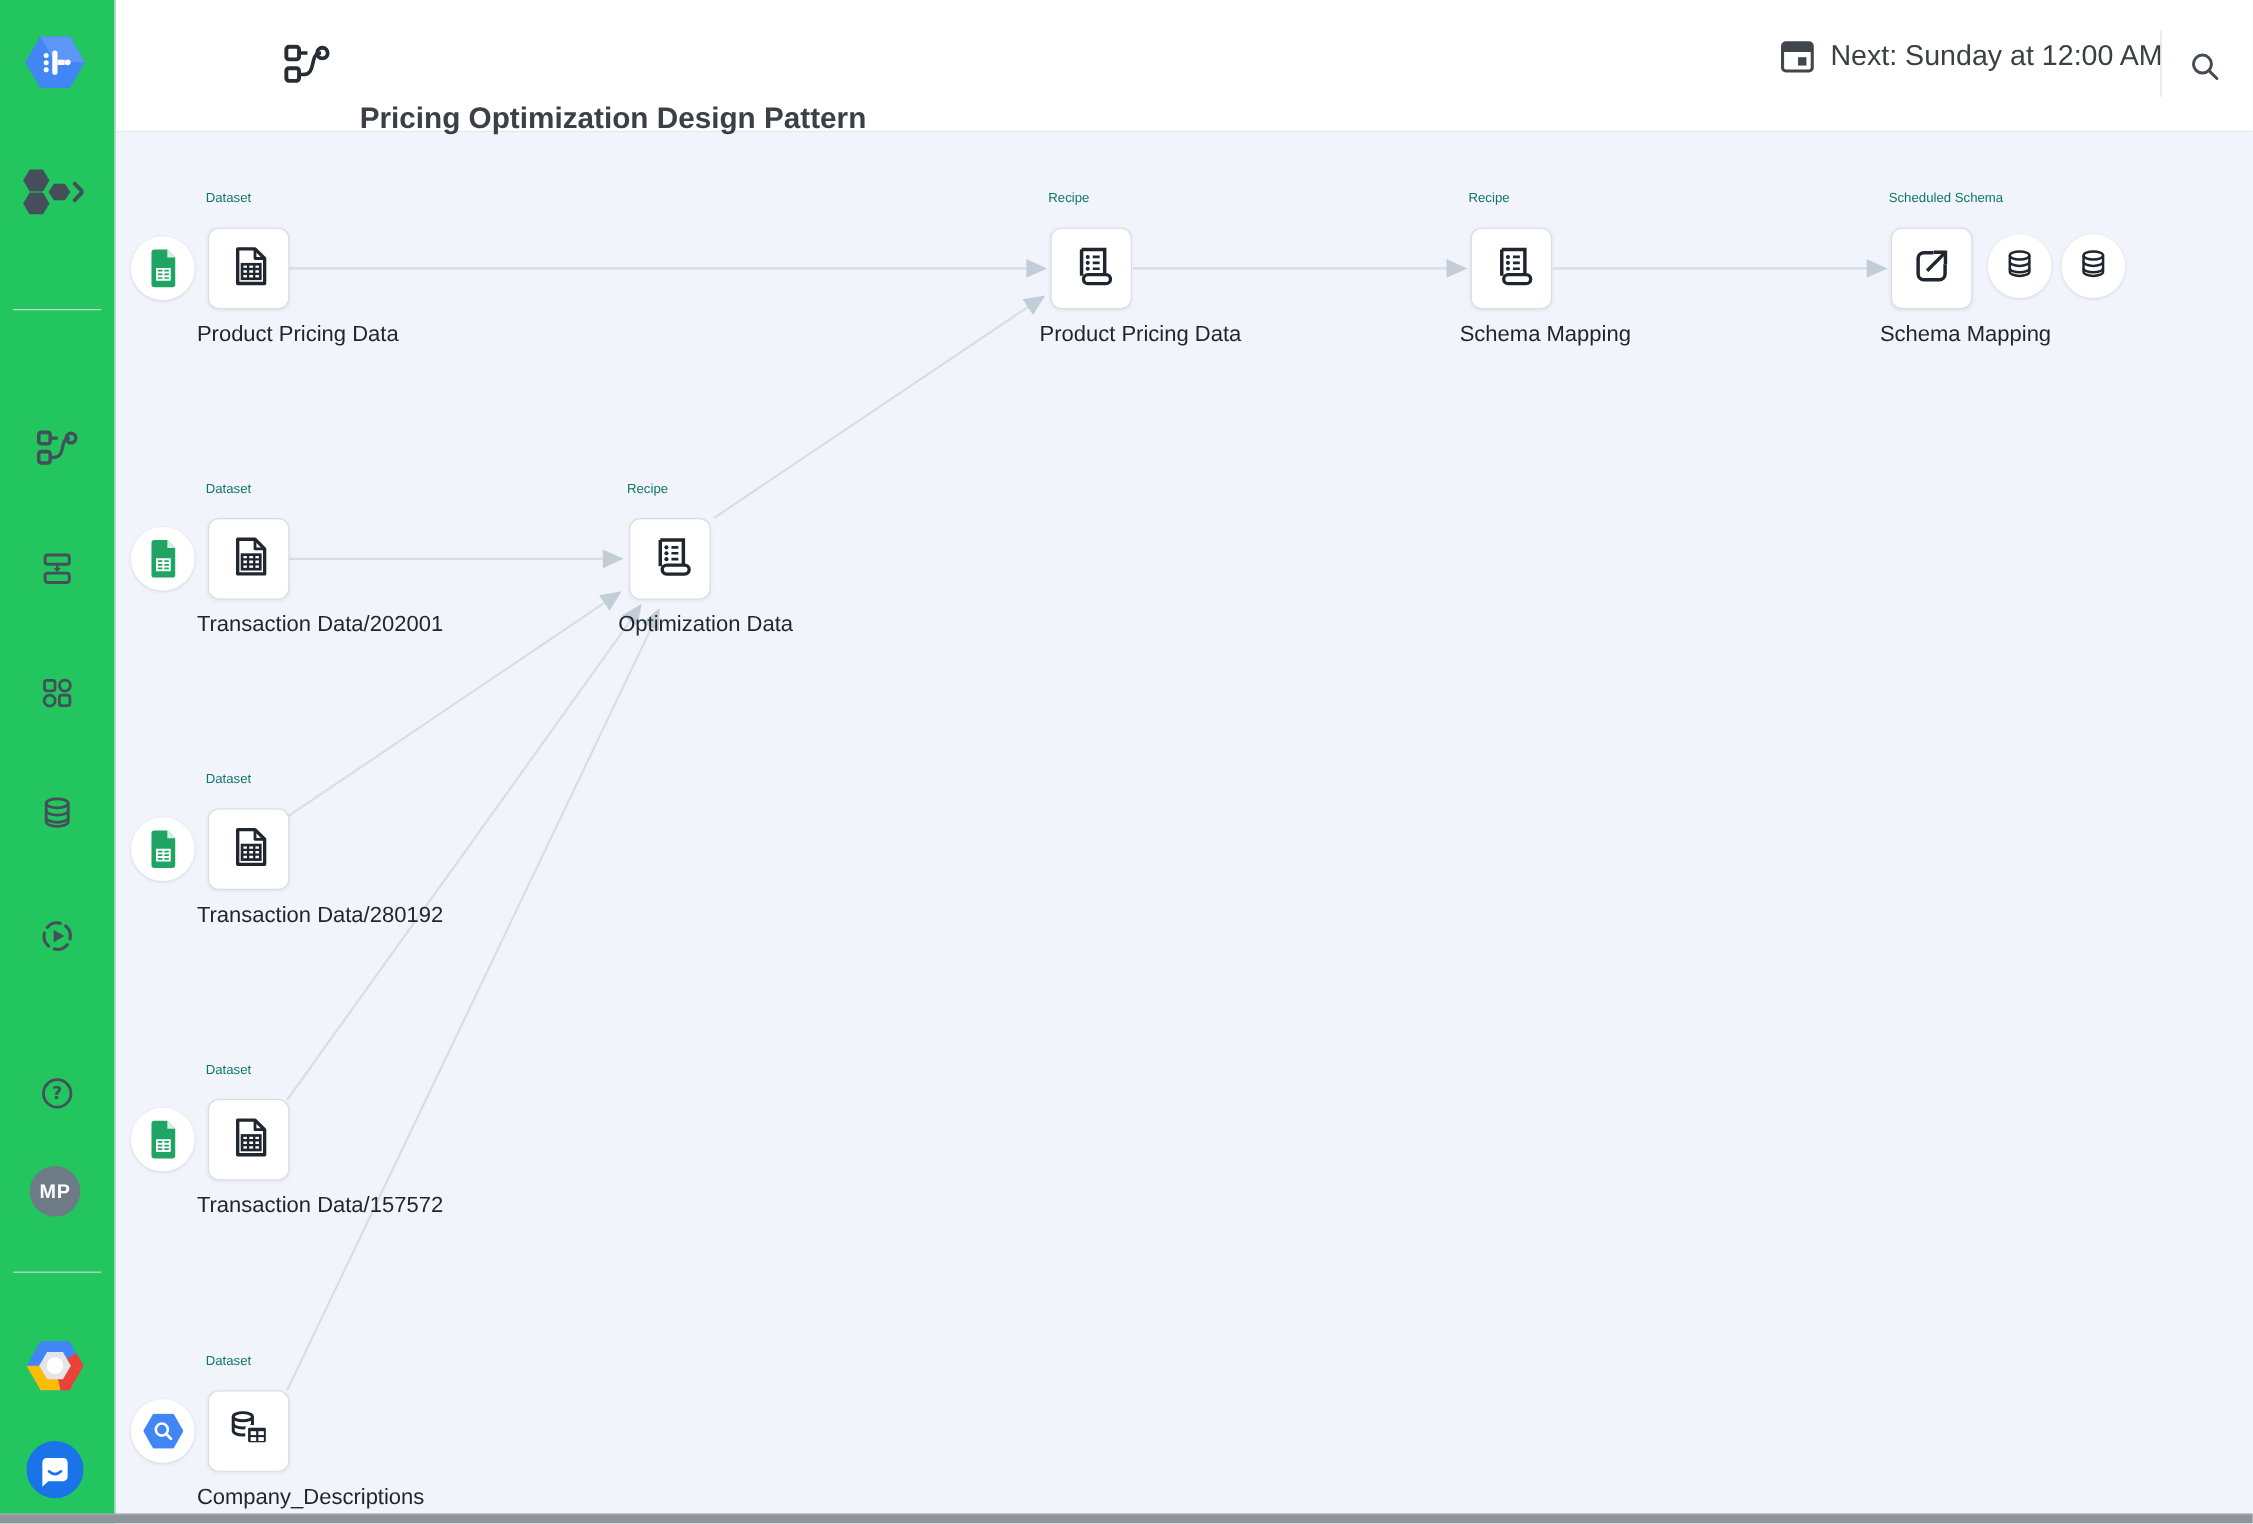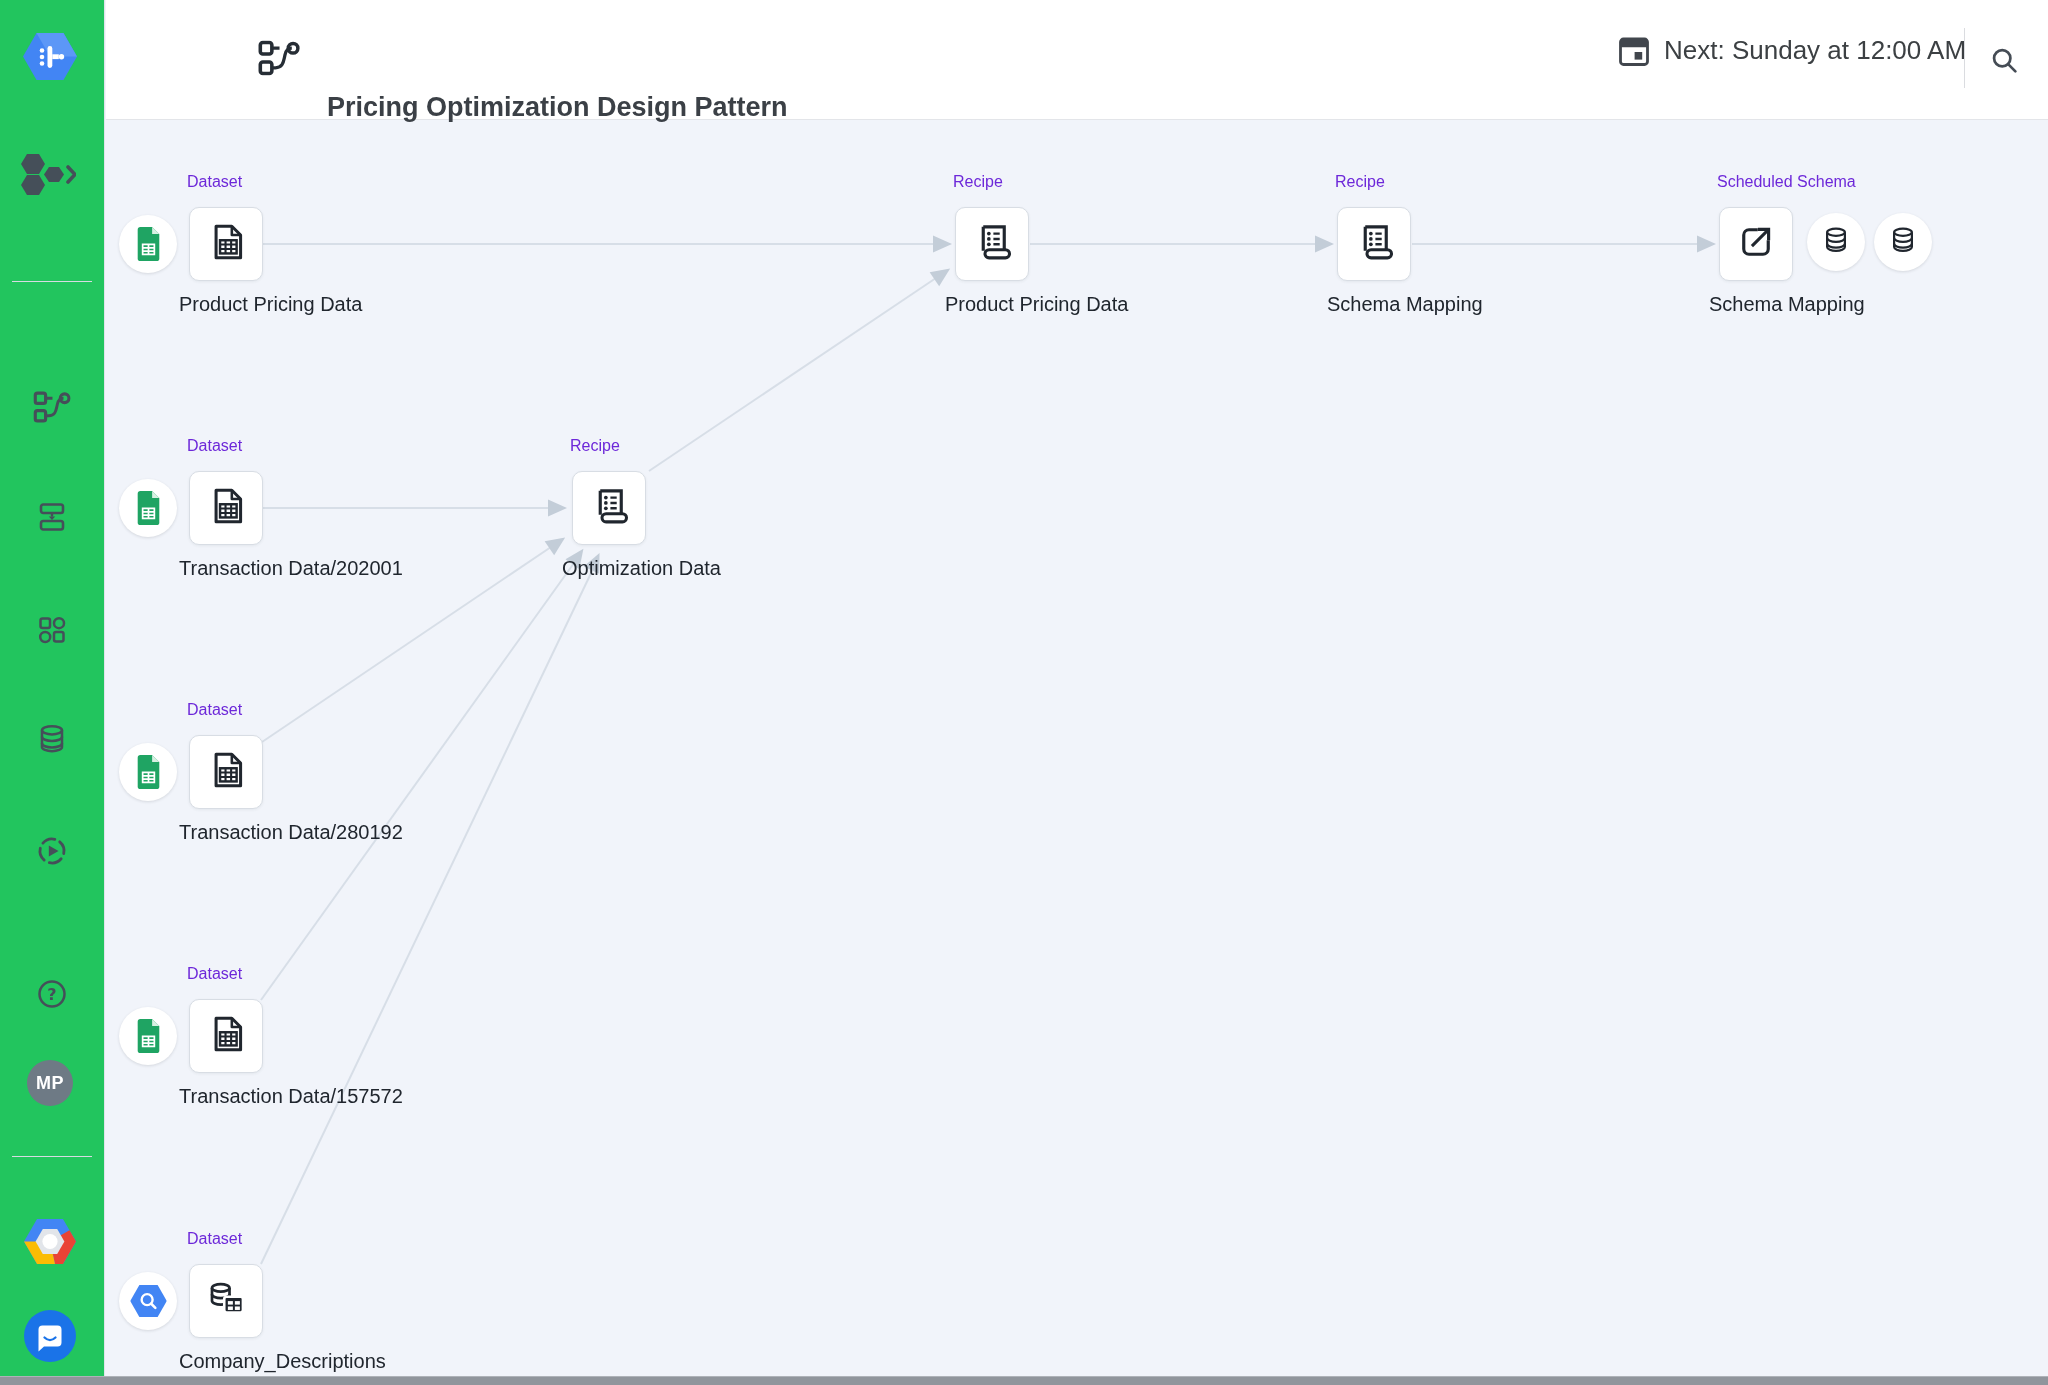--- a/index.html
+++ b/index.html
@@ -27,21 +27,21 @@
   .hdr-icon { position:absolute; top:0; height:120px; display:flex; align-items:center; cursor:pointer; color:#454c55; }
 
   
   .canvas { position:absolute; left:106px; top:121px; width:1942px; height:1255px;
             background:#f1f4fa; }
   #edges { position:absolute; left:0; top:0; z-index:1; pointer-events:none; }
   .edge { stroke:#d7dee7; stroke-width:2; fill:none; }
   .ah { fill:#c3cdd8; }
 
   
-  .node-type { position:absolute; font-size:16px; color:#6d28d9; white-space:nowrap; z-index:2; }
+  .node-type { position:absolute; font-size:12px; color:#0f766e; white-space:nowrap; z-index:2; }
   .node-box { position:absolute; width:74px; height:74px; background:#fff; border:1px solid #d8dde4;
               border-radius:10px; box-shadow:0 1px 3px rgba(40,50,60,.07); display:flex;
               align-items:center; justify-content:center; color:#20262e; cursor:pointer; z-index:2; }
   .node-title { position:absolute; font-size:20px; font-weight:400; color:#20262e;
                 white-space:nowrap; z-index:2; }
   .badge { position:absolute; width:58px; height:58px; border-radius:50%; background:#fff;
            box-shadow:0 1px 3px rgba(40,50,60,.14); display:flex; align-items:center;
            justify-content:center; z-index:2; }
   .out-circle { cursor:pointer; color:#20262e; }
 

